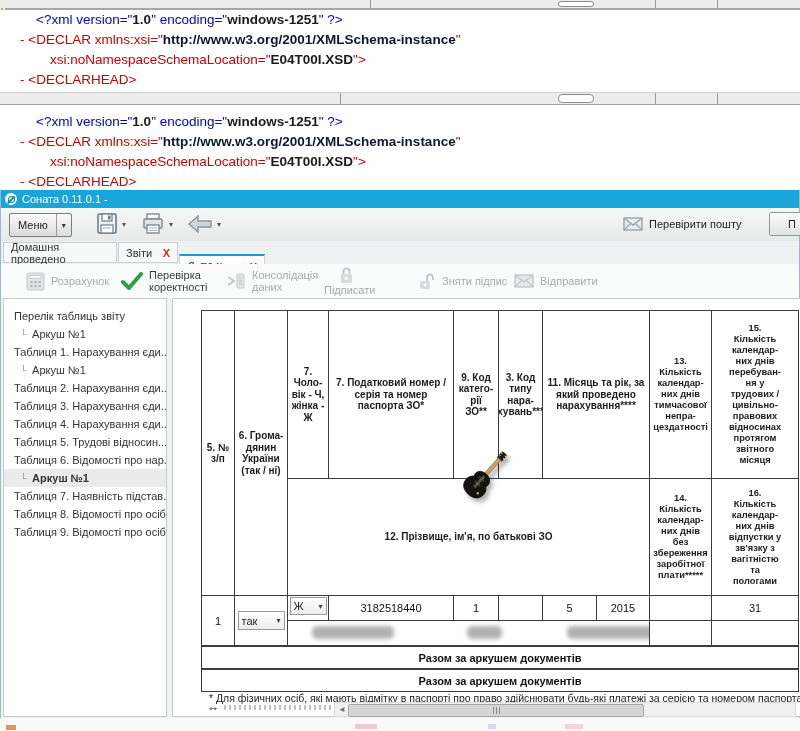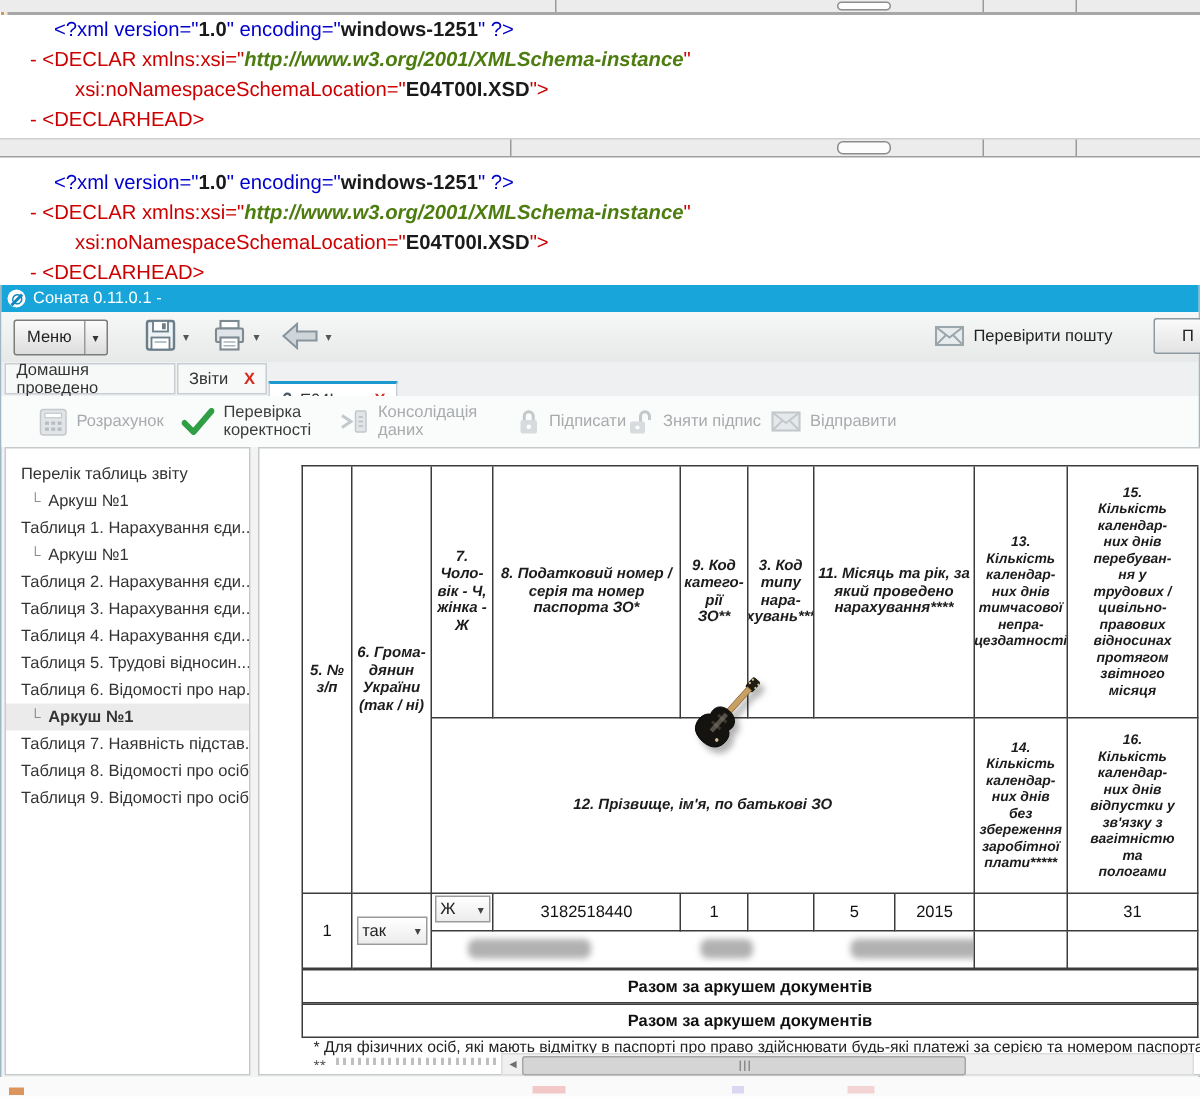--- a/index.html
+++ b/index.html
@@ -18,21 +18,21 @@
   .xml-1{top:10px;height:82px;}
   .xml-2{top:105px;height:85px;}
   .xml-left-edge{position:absolute;left:0;top:8px;width:5px;height:182px;
           background:linear-gradient(90deg,#fff 0 1px,#c79a69 1px 3px,#f3e8d8 3px 5px);}
   .xline{padding-left:36px;}
   .xline.attr{padding-left:50px;}
   .xline.dash{padding-left:20px;}
   .xb{color:#0000cc;}
   .xr{color:#cc0000;}
   .xv{color:#1a1a1a;font-weight:bold;}
-  .xu{color:#4d7c0f;font-weight:bold;font-style:italic;}
+  .xu{color:#0f172a;font-weight:bold;}
   
   .app{position:absolute;left:0;top:190px;width:800px;height:528px;background:#f2f3f3;
        border-left:1px solid #9fb8c4;border-right:1px solid #9fb8c4;box-sizing:border-box;}
   .titlebar{position:absolute;left:0;top:0;width:100%;height:18px;background:#18a6da;
        color:#fff;font-size:11px;display:flex;align-items:center;}
   .app-logo{width:12px;height:12px;border-radius:50%;background:#fff;margin:0 5px 0 4px;
        position:relative;flex:0 0 auto;}
   .app-logo:after{content:"";position:absolute;left:2.5px;top:2.5px;width:7px;height:7px;
        border:1.5px solid #1287c0;border-radius:50%;box-sizing:border-box;transform:rotate(20deg);}
   .app-logo:before{content:"";position:absolute;left:1px;top:5.5px;width:10px;height:1.5px;
@@ -77,21 +77,21 @@
   .mainpanel{position:absolute;left:171px;top:108px;width:629px;height:419px;background:#fff;
        border-top:1px solid #c6c9cb;border-left:1px solid #c6c9cb;border-bottom:1px solid #c6c9cb;
        box-sizing:border-box;}
   
   .tbl{position:absolute;left:200px;top:120px;width:597px;height:381px;
        border-top:1px solid #3c3c3c;border-left:1px solid #3c3c3c;box-sizing:content-box;
        background:#fff;font-size:10px;}
   .cell{position:absolute;border-right:1px solid #3c3c3c;border-bottom:1px solid #3c3c3c;
        box-sizing:border-box;display:flex;align-items:center;justify-content:center;
        text-align:center;overflow:hidden;}
-  .hc{font-weight:bold;color:#1c1c1c;white-space:pre-line;line-height:11.5px;font-style:italic;}
+  .hc{font-weight:bold;color:#1c1c1c;white-space:pre-line;line-height:11.5px;}
   .fz9{font-size:9.3px;line-height:11px;}
   .dcell{font-size:11px;color:#111;}
   .totals{font-weight:bold;font-size:11px;color:#111;border-top:1px solid #3c3c3c;}
   .dd{border:1px solid #9b9b9b;background:linear-gradient(#ffffff,#ececec);
        display:flex;align-items:center;justify-content:space-between;
        font-size:11px;color:#222;padding:0 3px;box-sizing:border-box;}
   .dd .ch{font-size:8px;color:#444;}
   .smudge{position:absolute;height:13px;top:5px;background:#909090;border-radius:5px;
        filter:blur(2px);opacity:.7;}
   
@@ -251,21 +251,21 @@
         <svg width="20" height="18" viewBox="0 0 20 18">
           <path d="M2 5 L8 9 L2 13" fill="none" stroke="#c3c8cb" stroke-width="2"></path>
           <rect x="11" y="2" width="7" height="14" rx="1" fill="#e2e5e7" stroke="#c3c8cb"></rect>
           <line x1="13" y1="6" x2="16" y2="6" stroke="#b6bcc0"></line>
             <line x1="13" y1="9" x2="16" y2="9" stroke="#b6bcc0"></line>
             <line x1="13" y1="12" x2="16" y2="12" stroke="#b6bcc0"></line>
         </svg>
         <span class="txt">Консолідація
 даних</span>
       </div>
-      <div class="rbtn disabled" style="left:344px;">
+      <div class="rbtn disabled" style="left:317px;flex-direction:column;">
         <svg width="15" height="18" viewBox="0 0 15 18">
           <rect x="2" y="8" width="11" height="9" rx="1.5" fill="#d7dbde"></rect>
           <path d="M4.5 8 V5.5 A3 3 0 0 1 10.5 5.5 V8" fill="none" stroke="#c3c8cb" stroke-width="2"></path>
           <circle cx="7.5" cy="12.5" r="1.5" fill="#fff"></circle>
         </svg>
         <span class="txt">Підписати</span>
       </div>
       <div class="rbtn disabled" style="left:418px;">
         <svg width="17" height="18" viewBox="0 0 17 18">
           <rect x="1" y="9" width="10" height="8" rx="1.5" fill="#d7dbde"></rect>
@@ -337,21 +337,21 @@
       <div class="cell hc" style="left:33px;top:0;width:53px;height:285px;"><span>6. Грома-
 дянин
 України
 (так / ні)</span></div>
 
       <div class="cell hc" style="left:86px;top:0;width:41px;height:168px;"><span>7.
 Чоло-
 вік - Ч,
 жінка -
 Ж</span></div>
-      <div class="cell hc" style="left:127px;top:0;width:125px;height:168px;"><span>8. Податковий номер /
+      <div class="cell hc" style="left:127px;top:0;width:125px;height:168px;"><span>7. Податковий номер /
 серія та номер
 паспорта ЗО*</span></div>
       <div class="cell hc" style="left:252px;top:0;width:45px;height:168px;"><span>9. Код
 катего-
 рії
 ЗО**</span></div>
       <div class="cell hc" style="left:297px;top:0;width:44px;height:168px;"><span>3. Код
 типу
 нара-
 хувань***</span></div>

